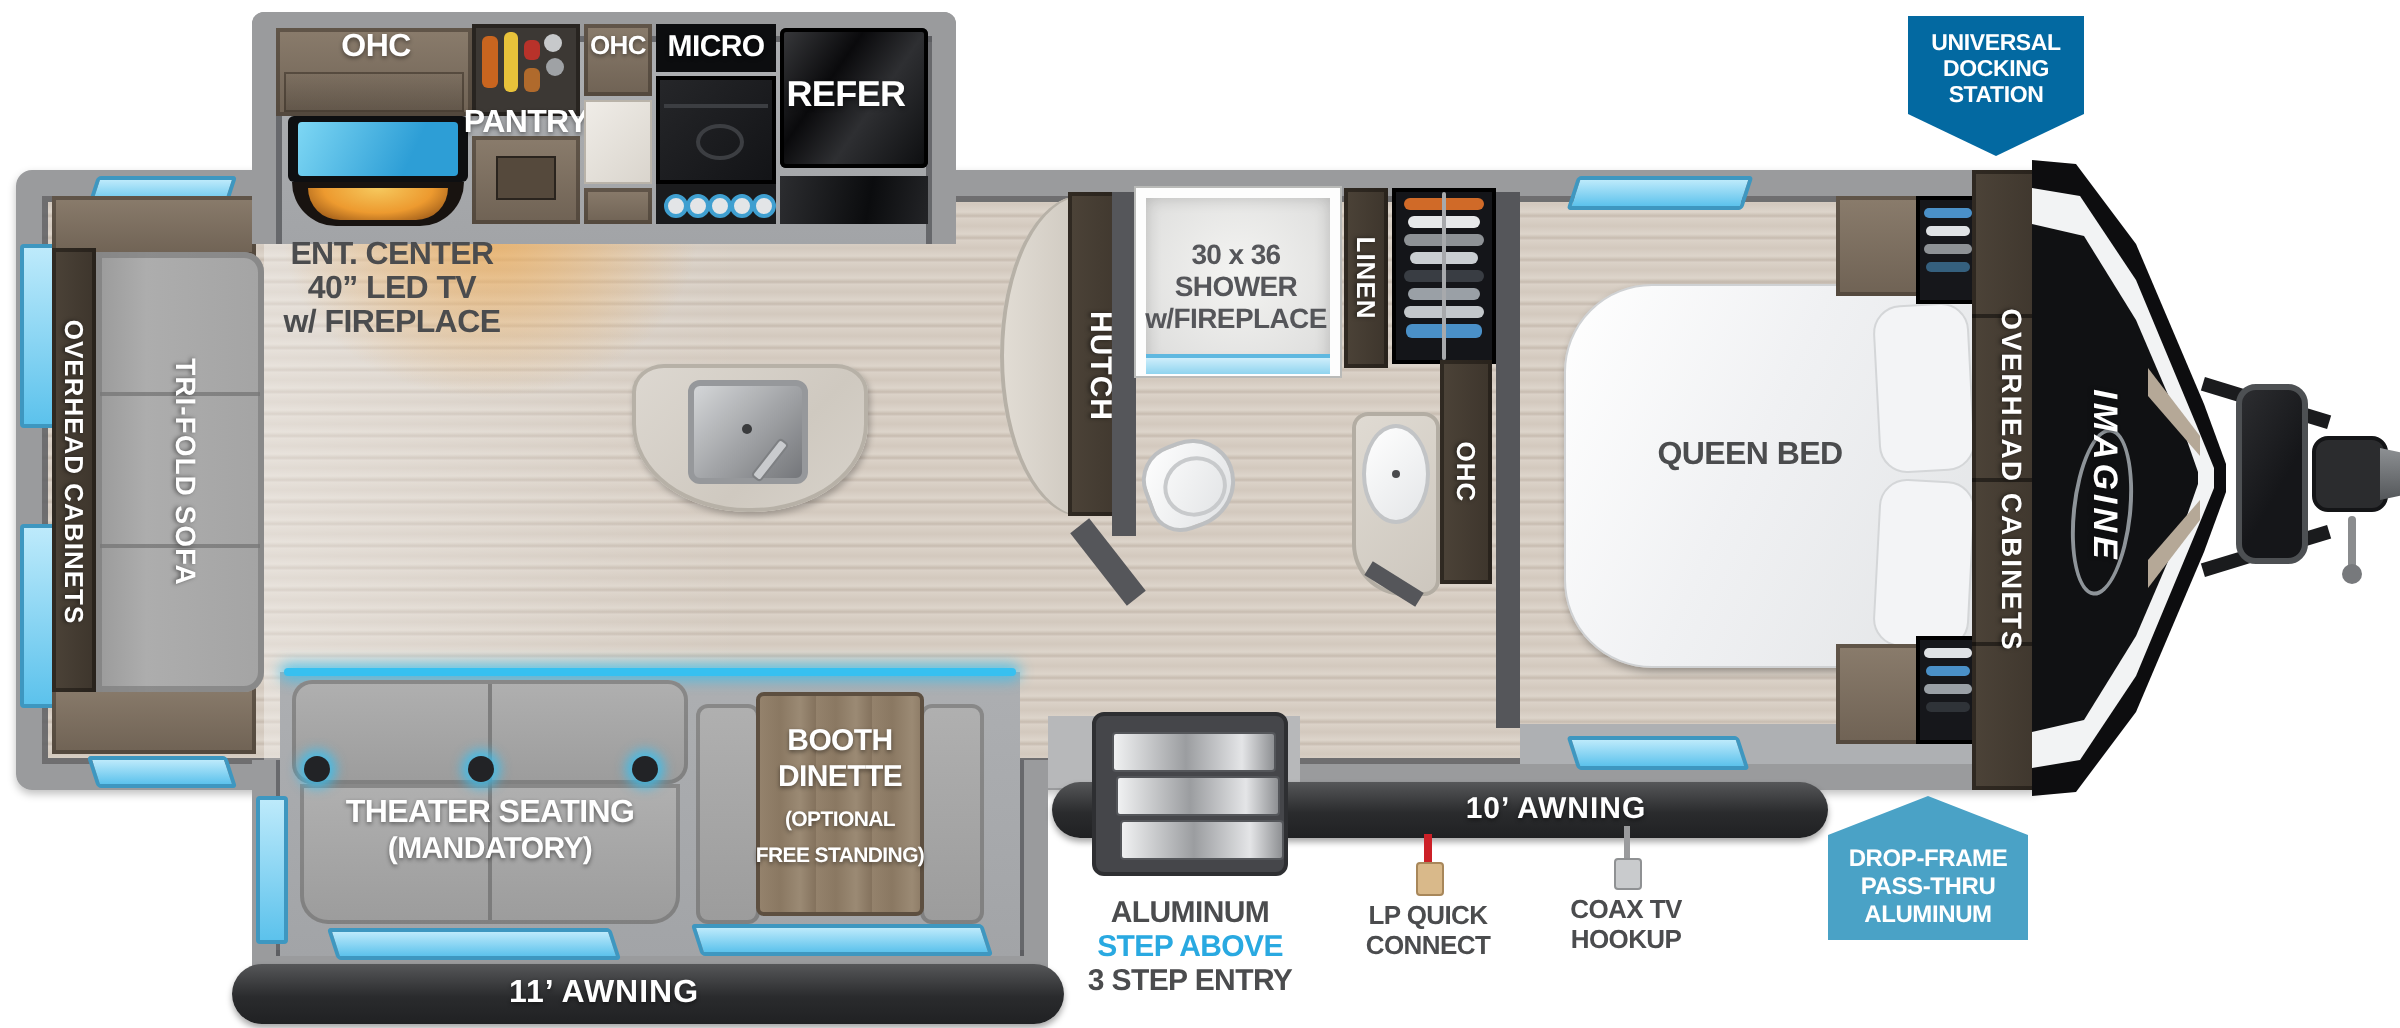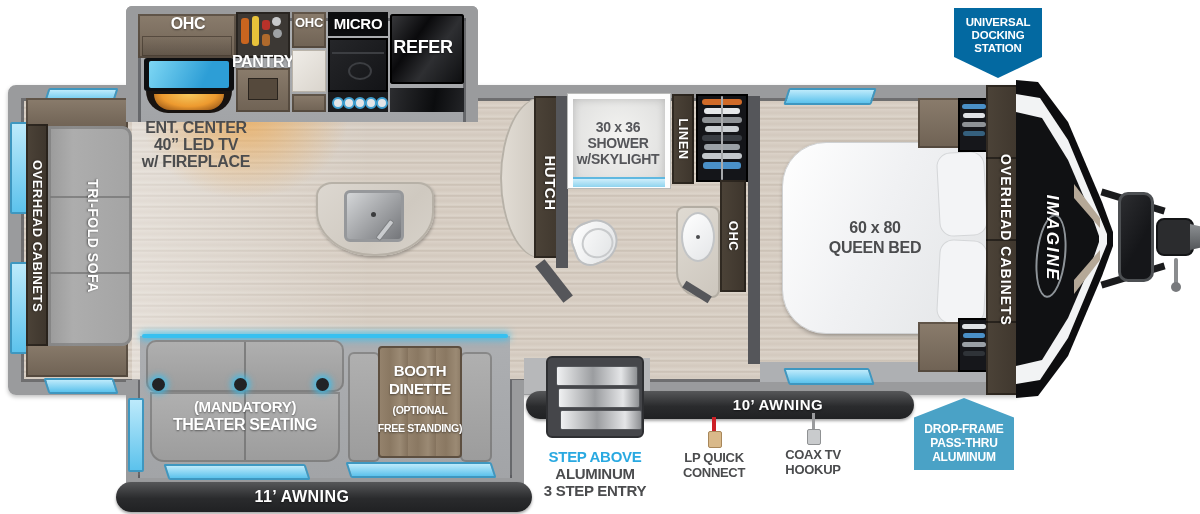--- a/index.html
+++ b/index.html
@@ -123,21 +123,21 @@
 
   <div class="abs wall" style="left:556px;top:96px;width:12px;height:172px;"></div>
   <div class="abs wall" style="left:548px;top:258px;width:12px;height:46px;transform:rotate(-38deg);"></div>
   <div class="abs wall" style="left:748px;top:96px;width:12px;height:268px;"></div>
   <div class="abs" style="left:568px;top:94px;width:102px;height:94px;background:radial-gradient(ellipse at 50% 45%,#f4f4f2,#dededd 90%);
               border:5px solid #fdfdfd;box-shadow:0 0 0 1px #b9bab8, inset 0 0 8px rgba(0,0,0,.18);box-sizing:border-box;"></div>
   <div class="abs" style="left:573px;top:177px;width:92px;height:8px;background:linear-gradient(180deg,#cfeefb,#8fd4ef);border-top:2px solid #5fb8e0;"></div>
   <div class="lbl" style="left:568px;top:119px;width:100px;font-size:14px;line-height:16px;color:#55565a;">
     <div>30 x 36</div>
     <div>SHOWER</div>
-    <div>w/SKYLIGHT</div>
+    <div>w/FIREPLACE</div>
   </div>
   <div class="abs darkwood" style="left:672px;top:94px;width:22px;height:90px;"></div>
   <div class="vtext" style="left:683px;top:139px;font-size:13px;">LINEN</div>
 
   <div class="abs" style="left:696px;top:94px;width:52px;height:88px;background:#141519;box-shadow:inset 0 0 0 2px #000;">
     <div class="clothes-bar" style="left:6px;top:5px;width:40px;height:6px;background:#d06a28;"></div>
     <div class="clothes-bar" style="left:8px;top:14px;width:36px;height:6px;background:#e6e8ea;"></div>
     <div class="clothes-bar" style="left:6px;top:23px;width:40px;height:6px;background:#8e9296;"></div>
     <div class="clothes-bar" style="left:9px;top:32px;width:34px;height:6px;background:#caced2;"></div>
     <div class="clothes-bar" style="left:6px;top:41px;width:40px;height:6px;background:#393d43;"></div>
@@ -164,21 +164,20 @@
   <div class="abs window" style="left:786px;top:88px;width:84px;height:13px;transform:skewX(-18deg);"></div>
   <div class="abs" style="left:760px;top:362px;width:228px;height:20px;background:#aeb0b3;"></div>
   <div class="abs window" style="left:786px;top:368px;width:82px;height:13px;transform:skewX(18deg);"></div>
 
   <div class="abs" style="left:782px;top:142px;width:206px;height:190px;border-radius:44px 0 0 44px;
               background:linear-gradient(115deg,#ffffff 0%,#f0f1f3 45%,#e2e4e6 100%);
               border:1px solid #cfd1d3;box-shadow:1px 2px 4px rgba(0,0,0,.3);"></div>
   <div class="abs" style="left:938px;top:152px;width:46px;height:82px;background:#f3f4f6;border:1px solid #d4d6d8;border-radius:14px;transform:rotate(-3deg);"></div>
   <div class="abs" style="left:938px;top:240px;width:46px;height:82px;background:#f3f4f6;border:1px solid #d4d6d8;border-radius:14px;transform:rotate(3deg);"></div>
   <div class="lbl" style="left:800px;top:218px;width:150px;font-size:16px;line-height:20px;">
-    <div>60 x 80</div>
     <div>QUEEN BED</div>
   </div>
 
   <div class="abs cabwood" style="left:918px;top:98px;width:42px;height:50px;"></div>
   <div class="abs" style="left:958px;top:98px;width:32px;height:54px;background:#16171b;box-shadow:inset 0 0 0 2px #000;">
     <div class="clothes-bar" style="left:4px;top:6px;width:24px;height:5px;background:#4a90c8;"></div>
     <div class="clothes-bar" style="left:5px;top:15px;width:22px;height:5px;background:#dfe2e5;"></div>
     <div class="clothes-bar" style="left:4px;top:24px;width:24px;height:5px;background:#8e9296;"></div>
     <div class="clothes-bar" style="left:5px;top:33px;width:22px;height:5px;background:#35607e;"></div>
   </div>
@@ -205,22 +204,22 @@
   <div class="abs window" style="left:166px;top:464px;width:138px;height:12px;transform:skewX(18deg);"></div>
   <div class="abs window" style="left:348px;top:462px;width:142px;height:12px;transform:skewX(18deg);"></div>
 
   <div class="abs seat" style="left:146px;top:340px;width:198px;height:52px;border-radius:10px;"></div>
   <div class="abs seat" style="left:150px;top:392px;width:190px;height:70px;border-radius:0 0 14px 14px;"></div>
   <div class="abs" style="left:244px;top:342px;width:2px;height:118px;background:rgba(115,115,115,.8);"></div>
   <div class="abs" style="left:152px;top:378px;width:13px;height:13px;background:#222326;border-radius:50%;box-shadow:0 0 6px 3px rgba(55,192,240,.85);"></div>
   <div class="abs" style="left:234px;top:378px;width:13px;height:13px;background:#222326;border-radius:50%;box-shadow:0 0 6px 3px rgba(55,192,240,.85);"></div>
   <div class="abs" style="left:316px;top:378px;width:13px;height:13px;background:#222326;border-radius:50%;box-shadow:0 0 6px 3px rgba(55,192,240,.85);"></div>
   <div class="lbl wlbl" style="left:156px;top:398px;width:178px;font-size:16px;line-height:18px;">
+    <div>THEATER SEATING</div>
     <div style="font-size:15px;">(MANDATORY)</div>
-    <div>THEATER SEATING</div>
   </div>
 
   <div class="abs seat" style="left:348px;top:352px;width:32px;height:110px;"></div>
   <div class="abs seat" style="left:460px;top:352px;width:32px;height:110px;"></div>
   <div class="abs" style="left:378px;top:346px;width:84px;height:112px;border-radius:4px;border:2px solid #5d4f40;
               background:repeating-linear-gradient(90deg,#94826c 0px,#8a7862 10px,#9b8a74 20px,#84725d 28px);box-sizing:border-box;"></div>
   <div class="lbl wlbl" style="left:374px;top:362px;width:92px;font-size:15px;line-height:18px;">
     <div>BOOTH</div>
     <div>DINETTE</div>
     <div style="font-size:10.5px;margin-top:3px;">(OPTIONAL</div>
@@ -232,22 +231,22 @@
   <div class="abs awning" style="left:526px;top:391px;width:388px;height:28px;"></div>
   <div class="lbl wlbl" style="left:646px;top:397px;width:264px;font-size:15px;letter-spacing:0.5px;">10’ AWNING</div>
 
   <div class="abs" style="left:546px;top:356px;width:98px;height:82px;background:#45464a;border:2px solid #2e2f32;border-radius:6px;box-sizing:border-box;">
     <div class="tread" style="left:8px;top:8px;width:80px;"></div>
     <div class="tread" style="left:10px;top:30px;width:80px;"></div>
     <div class="tread" style="left:12px;top:52px;width:80px;"></div>
   </div>
 
   <div class="lbl" style="left:515px;top:448px;width:160px;font-size:15px;line-height:17px;">
+    <div>ALUMINUM</div>
     <div style="color:#29a9e1;">STEP ABOVE</div>
-    <div>ALUMINUM</div>
     <div>3 STEP ENTRY</div>
   </div>
 
   <div class="abs" style="left:712px;top:417px;width:4px;height:16px;background:#cc2027;"></div>
   <div class="abs" style="left:708px;top:431px;width:12px;height:15px;background:#d9b98a;border:1px solid #a8875a;border-radius:2px;"></div>
   <div class="lbl" style="left:654px;top:450px;width:120px;font-size:13px;line-height:15px;">
     <div>LP QUICK</div>
     <div>CONNECT</div>
   </div>
 

